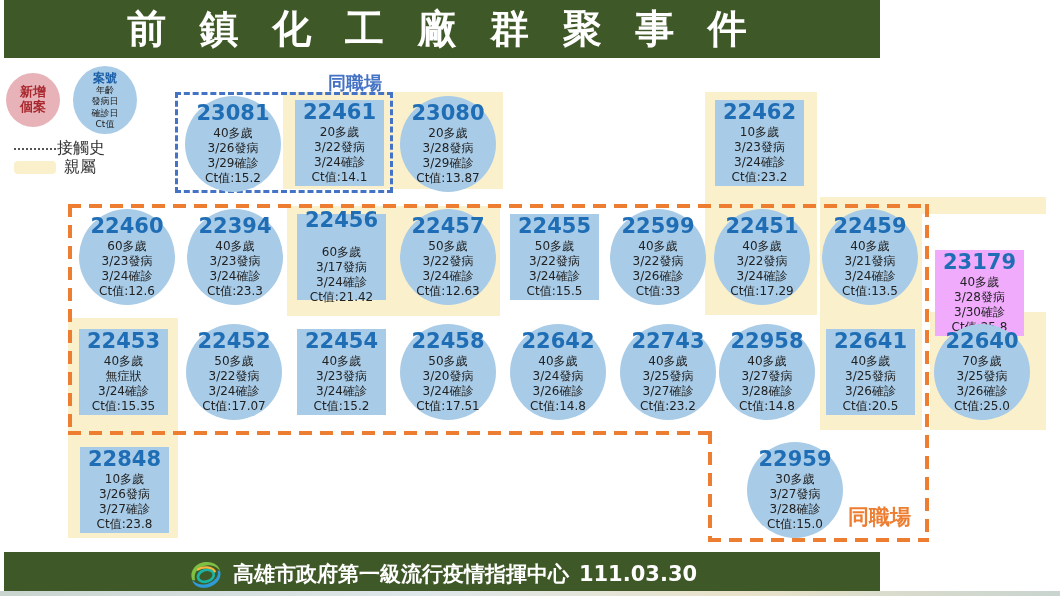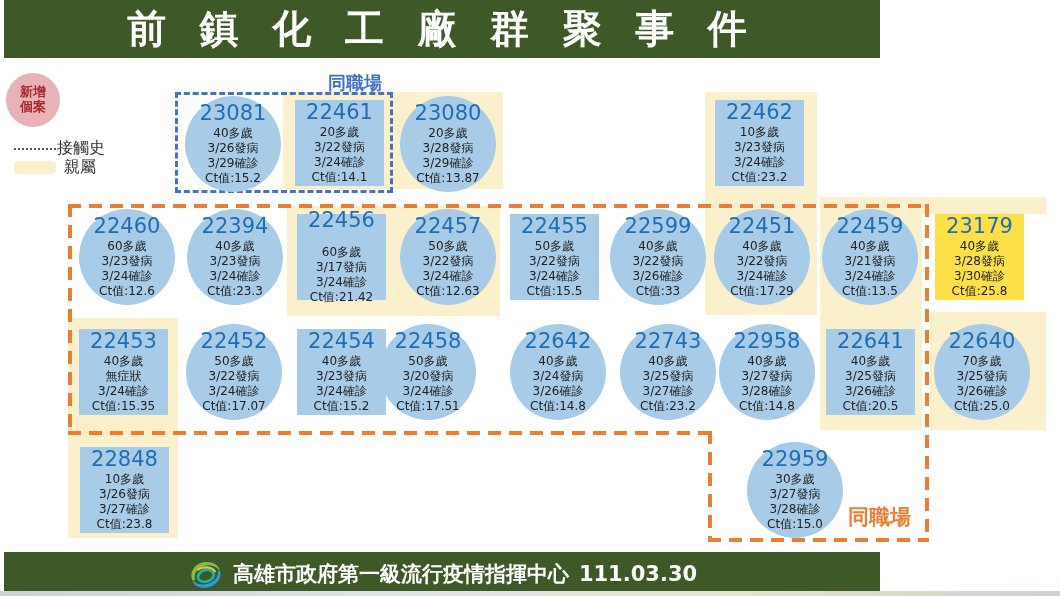--- a/index.html
+++ b/index.html
@@ -51,22 +51,22 @@
   .v-dash{position:absolute;width:4px;
     background:repeating-linear-gradient(180deg,var(--workplace-orange) 0 13px,transparent 13px 21px);}
   .grp-label{position:absolute;font-weight:bold;white-space:nowrap;}
   #label-workplace-top{left:328px;top:71px;color:var(--workplace-blue);font-size:18px;}
   #label-workplace-bottom{left:848px;top:503px;color:var(--workplace-orange);font-size:21px;}
   
   .case-node{position:absolute;display:flex;flex-direction:column;align-items:center;
     justify-content:center;text-align:center;background:var(--case-blue);}
   .case-node.circle{width:96px;height:96px;border-radius:50%;}
   .case-node.square{width:89px;height:86px;}
-  .case-node.pink{background:#fde047;}
-  .case-id{color:var(--case-number-blue);font-weight:normal;font-size:21px;line-height:1.1;margin-bottom:1px;white-space:nowrap;}
+  .case-node.pink{background:#f0abfc;margin-top:36px;}
+  .case-id{color:var(--case-number-blue);font-weight:bold;font-size:21px;line-height:1.1;margin-bottom:1px;white-space:nowrap;}
   .case-line{color:#222;font-size:12px;line-height:1.26;white-space:nowrap;}
   
   #footer-logo{width:36px;height:34px;flex:0 0 auto;}
 </style>
 </head>
 <body>
 
 <div id="canvas">
 
   <div class="bar" id="header-bar">
@@ -91,20 +91,27 @@
   <div class="v-dash" style="left:925px;top:204px;height:338px;"></div>
   <div class="h-dash" style="left:68px;top:431px;width:644px;"></div>
   <div class="v-dash" style="left:708px;top:431px;height:111px;"></div>
   <div class="h-dash" style="left:708px;top:538px;width:221px;"></div>
   <div class="grp-label" id="label-workplace-bottom">同職場</div>
 
   <div class="legend-circle" id="legend-new-case">
     <div class="red-line">新增</div>
     <div class="red-line">個案</div>
   </div>
+  <div class="legend-circle" id="legend-key">
+    <div class="key-id">案號</div>
+    <div class="key-line">年齡</div>
+    <div class="key-line">發病日</div>
+    <div class="key-line">確診日</div>
+    <div class="key-line">Ct值</div>
+  </div>
   <div id="legend-contact">
     <div class="dotted"></div>
     <div class="lbl">接觸史</div>
   </div>
   <div id="legend-family">
     <div class="swatch"></div>
     <div class="lbl">親屬</div>
   </div>
 
   <div>
@@ -245,21 +252,21 @@
   </div>
       <div class="case-node square" style="left: 297px; top: 329px;">
     <div class="case-id">22454</div>
     <div>
           <div class="case-line">40多歲</div>
           <div class="case-line">3/23發病</div>
           <div class="case-line">3/24確診</div>
           <div class="case-line">Ct值:15.2</div>
         </div>
   </div>
-      <div class="case-node circle" style="left: 380px; top: 324px;">
+      <div class="case-node circle" style="left: 400px; top: 324px;">
     <div class="case-id">22458</div>
     <div>
           <div class="case-line">50多歲</div>
           <div class="case-line">3/20發病</div>
           <div class="case-line">3/24確診</div>
           <div class="case-line">Ct值:17.51</div>
         </div>
   </div>
       <div class="case-node circle" style="left: 510px; top: 324px;">
     <div class="case-id">22642</div>

